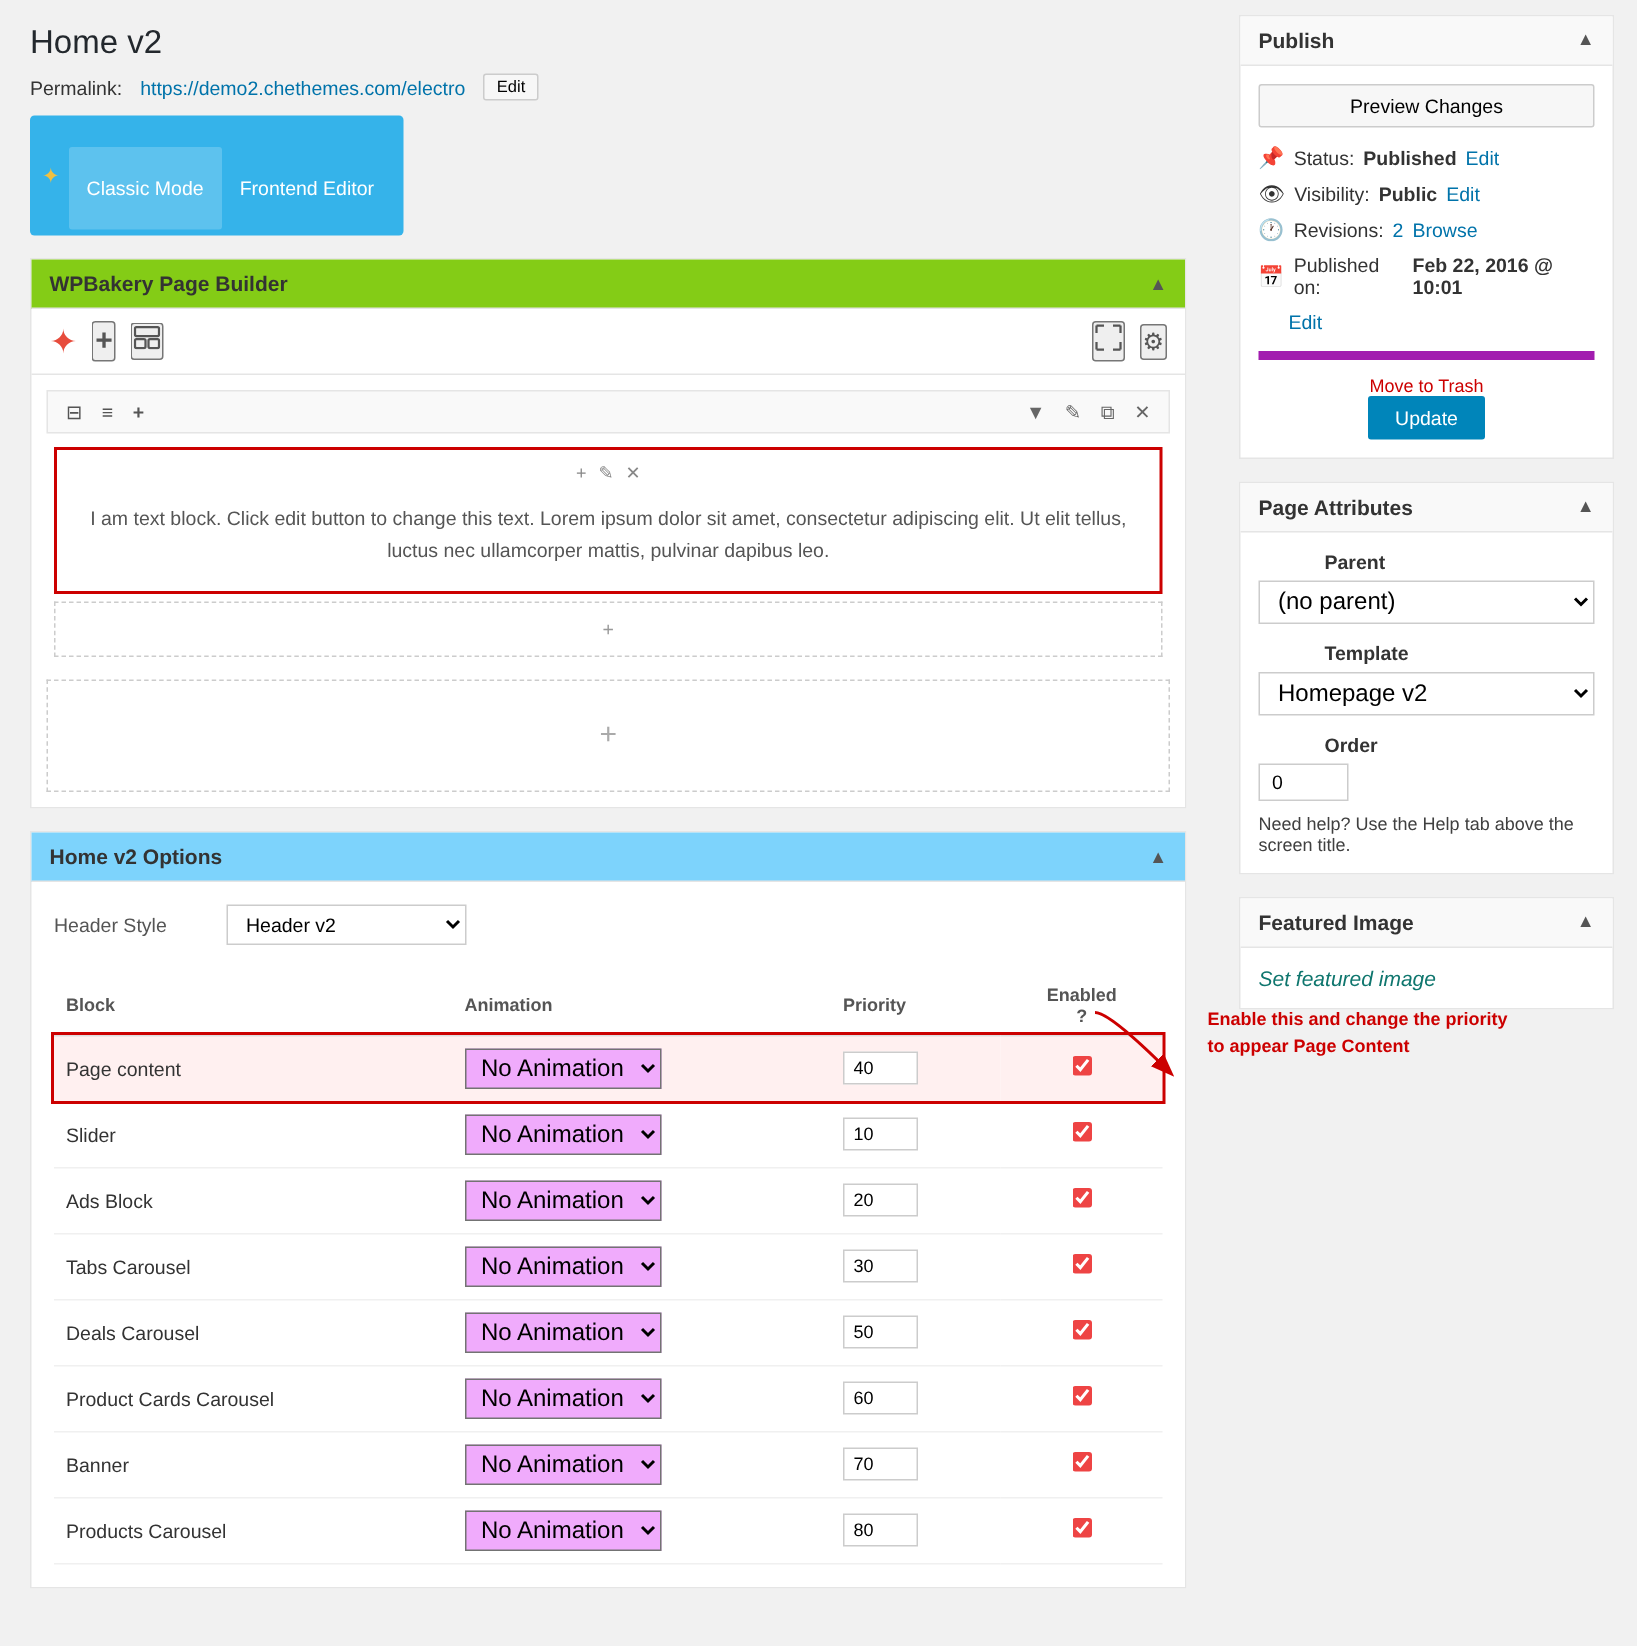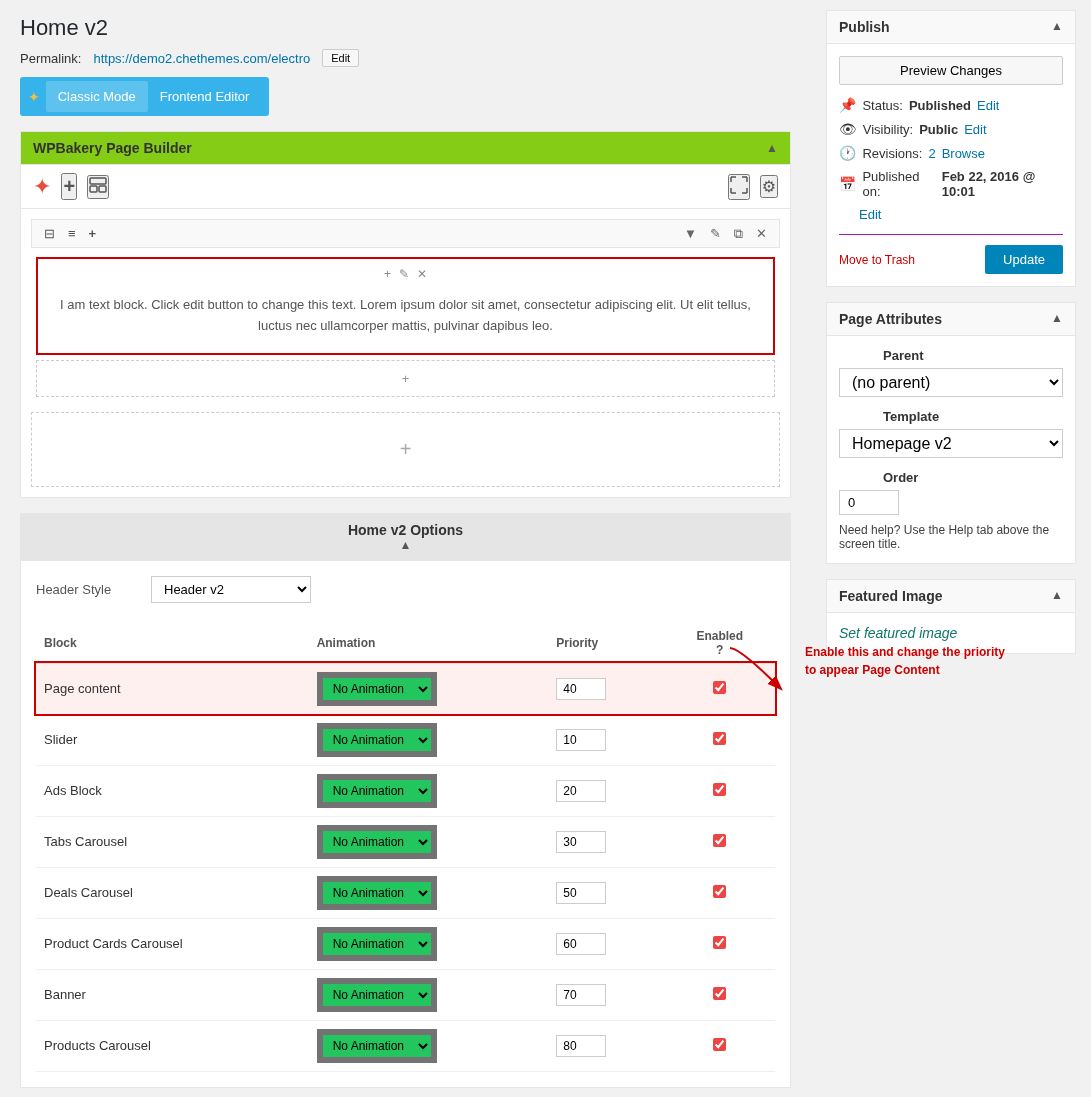--- a/index.html
+++ b/index.html
@@ -17,21 +17,21 @@
     .page-title { font-size: 22px; font-weight: 400; color: #23282d; margin-bottom: 8px; border-bottom: none; }
 
     
     .permalink-row { display: flex; align-items: center; gap: 12px; margin-bottom: 10px; font-size: 13px; }
     .permalink-row a { color: #0073aa; text-decoration: none; }
     .edit-btn-sm { background: #f7f7f7; border: 1px solid #ccc; padding: 2px 8px; font-size: 11px; cursor: pointer; border-radius: 2px; }
 
     
     .mode-bar { display: flex; align-items: center; gap: 0; background: #35b3ea; padding: 4px 8px; border-radius: 3px; width: fit-content; margin-bottom: 15px; }
     .mode-bar .star-icon { color: #f0c040; font-size: 14px; margin-right: 6px; }
-    .mode-btn { background: transparent; border: none; color: white; font-size: 13px; padding: 8px 12px; cursor: pointer; border-radius: 2px; }
+    .mode-btn { background: transparent; border: none; color: white; font-size: 13px; padding: 20px 12px; cursor: pointer; border-radius: 2px; margin-top: 17px; }
     .mode-btn.active { background: rgba(255,255,255,0.2); }
 
     
     .wpbakery-panel { background: #fff; border: 1px solid #e5e5e5; margin-bottom: 15px; }
     .wpbakery-header { display: flex; align-items: center; justify-content: space-between; padding: 8px 12px; background: #84cc16; border-bottom: 1px solid #e5e5e5; }
     .wpbakery-title { font-size: 14px; font-weight: 600; }
     .wpbakery-toolbar { display: flex; align-items: center; gap: 10px; padding: 8px 12px; border-bottom: 1px solid #e5e5e5; }
     .toolbar-icon { cursor: pointer; font-size: 16px; color: #555; }
     .wpbakery-content { padding: 10px; }
     .row-ctrl-btn { cursor: pointer; font-size: 13px; color: #555; background: none; border: none; padding: 2px 4px; }
@@ -45,59 +45,59 @@
     
     .add-row { border: 1px dashed #ccc; padding: 10px; text-align: center; margin: 5px 0; cursor: pointer; color: #999; }
     .add-row-btn { font-size: 20px; color: #aaa; cursor: pointer; }
 
     
     .empty-add-row { border: 1px dashed #ccc; padding: 25px; text-align: center; margin-top: 5px; cursor: pointer; }
     .rrc-btn { cursor: pointer; color: #666; font-size: 13px; background: none; border: none; padding: 1px 4px; }
 
     
     .options-panel { background: #fff; border: 1px solid #e5e5e5; }
-    .options-header { display: flex; align-items: center; justify-content: space-between; padding: 8px 12px; background: #e5e5e5; border-bottom: 1px solid #e5e5e5; flex-direction: column; }
+    .options-header { display: flex; align-items: center; justify-content: space-between; padding: 8px 12px; background: #7dd3fc; border-bottom: 1px solid #e5e5e5; }
     .options-title { font-size: 14px; font-weight: 600; }
     .options-body { display: flex; min-height: 400px; }
 
     
     .options-nav { width: 140px; border-right: 1px solid #e5e5e5; padding: 5px 0; }
     .options-nav-item { padding: 7px 12px; cursor: pointer; color: #0073aa; font-size: 13px; }
     .options-nav-item.active { color: #333; font-weight: 600; background: #f9f9f9; }
 
     
     .options-content { flex: 1; padding: 15px; }
 
     
     .form-row { display: flex; align-items: center; gap: 15px; margin-bottom: 20px; }
     .form-label { font-size: 13px; color: #555; min-width: 100px; }
     .form-select { padding: 4px 8px; border: 1px solid #ccc; font-size: 13px; min-width: 160px; background: #fff; cursor: pointer; }
 
     
     .blocks-table { width: 100%; border-collapse: collapse; margin-top: 3px; }
     .blocks-table th { text-align: left; padding: 6px 8px; font-size: 12px; color: #555; font-weight: 600; border-bottom: 1px solid #ddd; }
     .blocks-table td { padding: 8px 8px; font-size: 13px; border-bottom: 1px solid #f0f0f0; vertical-align: middle; }
-    .anim-select { padding: 3px 6px; border: 6px solid #737373; font-size: 12px; min-width: 120px; background: #22c55e; }
+    .anim-select { padding: 3px 6px; border: 1px solid #737373; font-size: 16px; min-width: 120px; background: #f0abfc; }
     .priority-input { border: 1px solid #ccc; padding: 3px 6px; width: 50px; font-size: 12px; }
     .arrow-text { color: #cc0000; font-size: 12px; font-weight: 600; line-height: 1.5; margin-top: 5px; margin-left: 5px; }
 
     
     .sidebar-box { background: #fff; border: 1px solid #e5e5e5; margin-bottom: 15px; }
     .sidebar-box-header { display: flex; align-items: flex-start; justify-content: space-between; padding: 8px 12px; background: #f9f9f9; border-bottom: 1px solid #e5e5e5; cursor: pointer; }
     .sidebar-box-title { font-size: 14px; font-weight: 600; }
     .sidebar-box-body { padding: 12px; }
 
     
     .publish-box .preview-btn { width: 100%; padding: 6px 0; font-size: 13px; background: #f7f7f7; border: 1px solid #ccc; cursor: pointer; margin-bottom: 12px; border-radius: 2px; }
 
     .status-row { display: flex; align-items: center; gap: 6px; margin-bottom: 8px; font-size: 13px; }
     .status-icon { font-size: 14px; }
     .status-link { color: #0073aa; cursor: pointer; text-decoration: none; }
 
-    .update-row { display: flex; align-items: center; justify-content: space-between; margin-top: 12px; padding-top: 10px; border-top: 1px solid #a21caf; }
+    .update-row { display: flex; align-items: center; justify-content: space-between; margin-top: 12px; padding-top: 10px; border-top: 6px solid #a21caf; flex-direction: column; }
     .move-trash-link { color: #cc0000; font-size: 12px; cursor: pointer; text-decoration: none; }
     .update-btn { background: #0085ba; color: white; border: none; padding: 7px 18px; font-size: 13px; cursor: pointer; border-radius: 2px; }
 
     
     .attr-label { font-size: 13px; font-weight: 600; margin-bottom: 5px; padding-left: 44px; }
     .attr-select { width: 100%; padding: 4px 8px; border: 1px solid #ccc; font-size: 16px; margin-bottom: 12px; background: #fff; }
     .attr-input { width: 60px; padding: 4px 8px; border: 1px solid #ccc; font-size: 13px; }
     .help-text { font-size: 12px; color: #404040; margin-top: 8px; }
 
     

